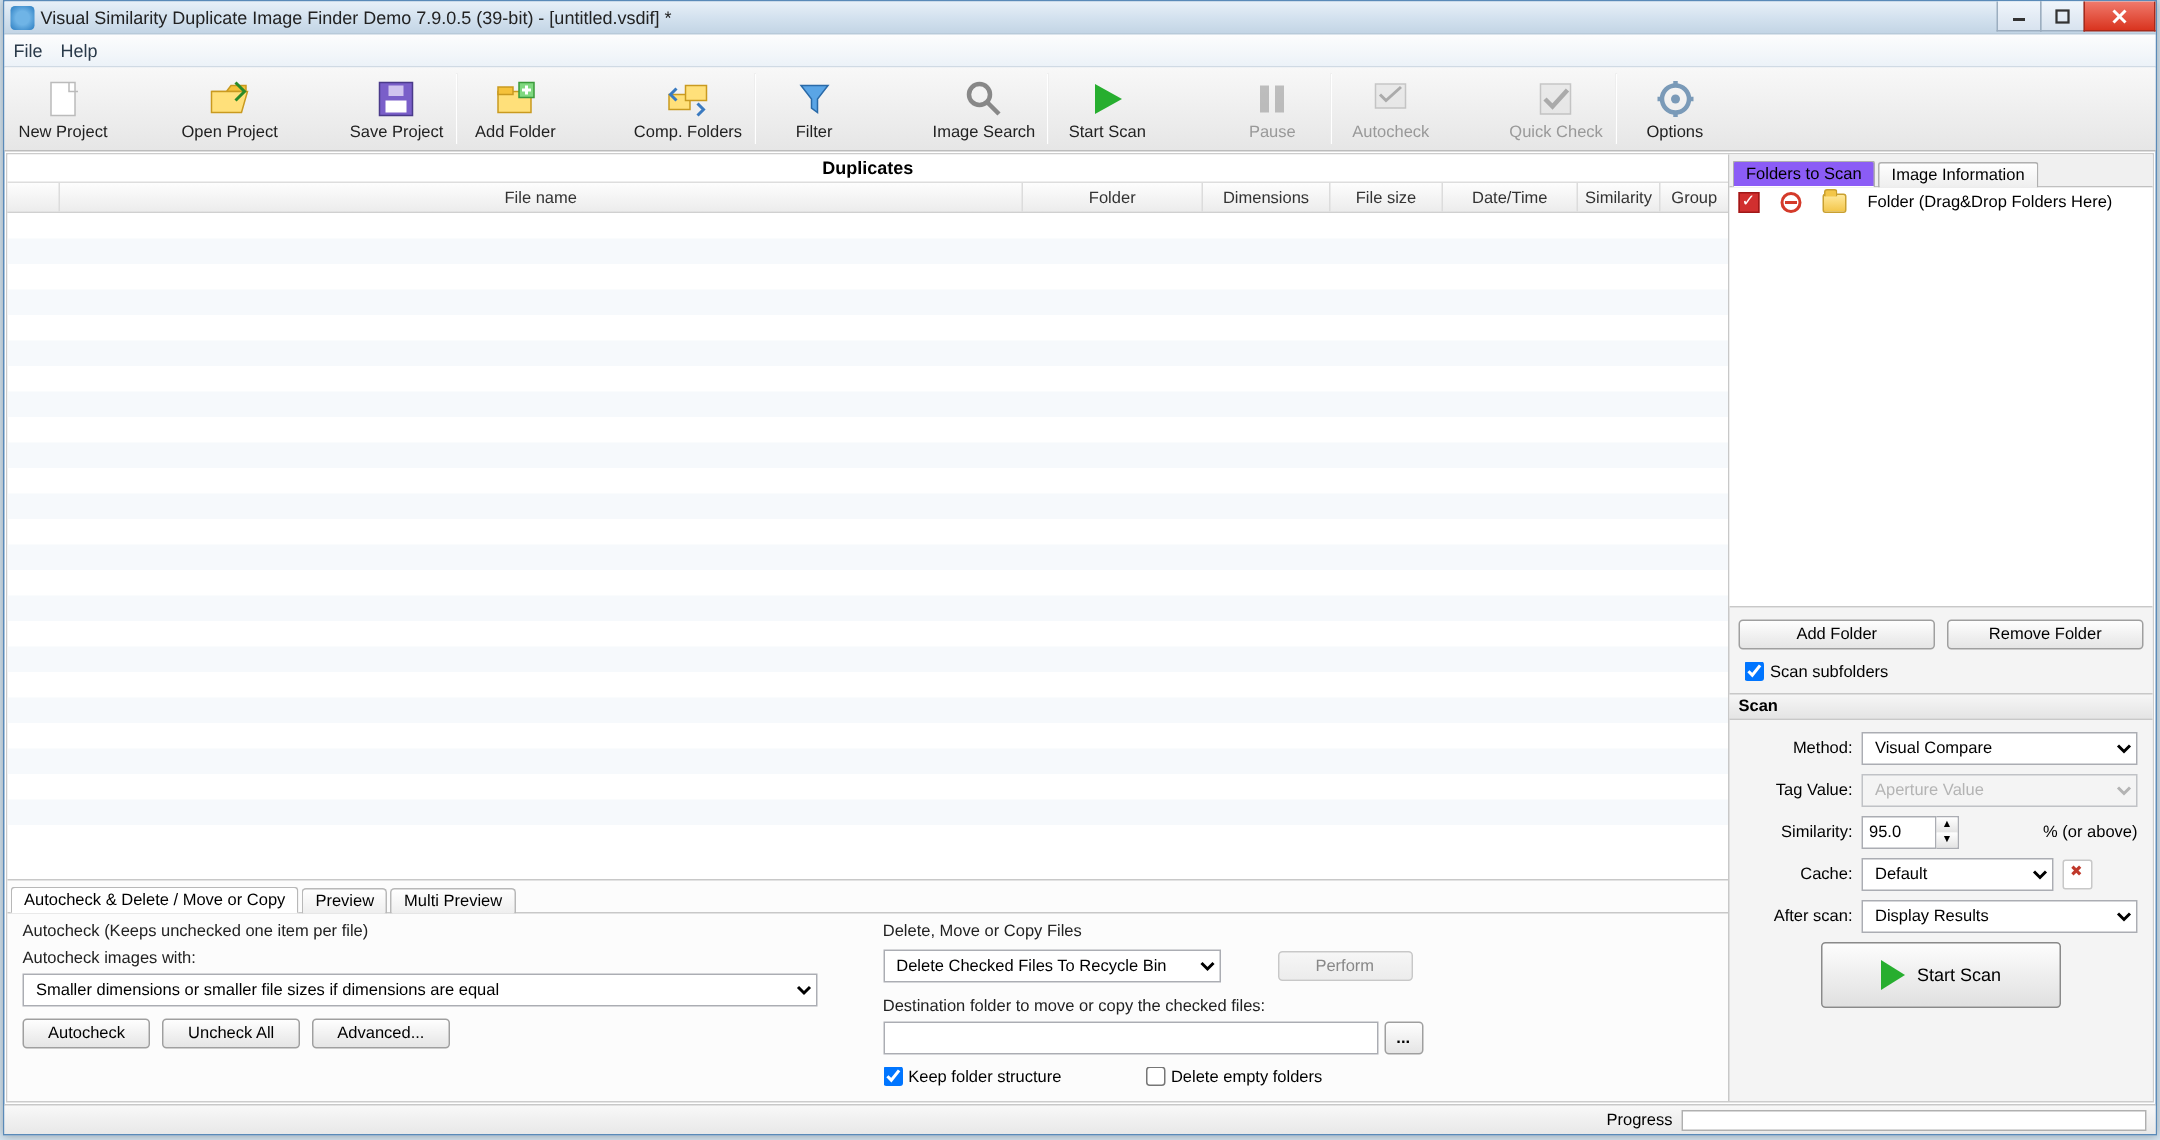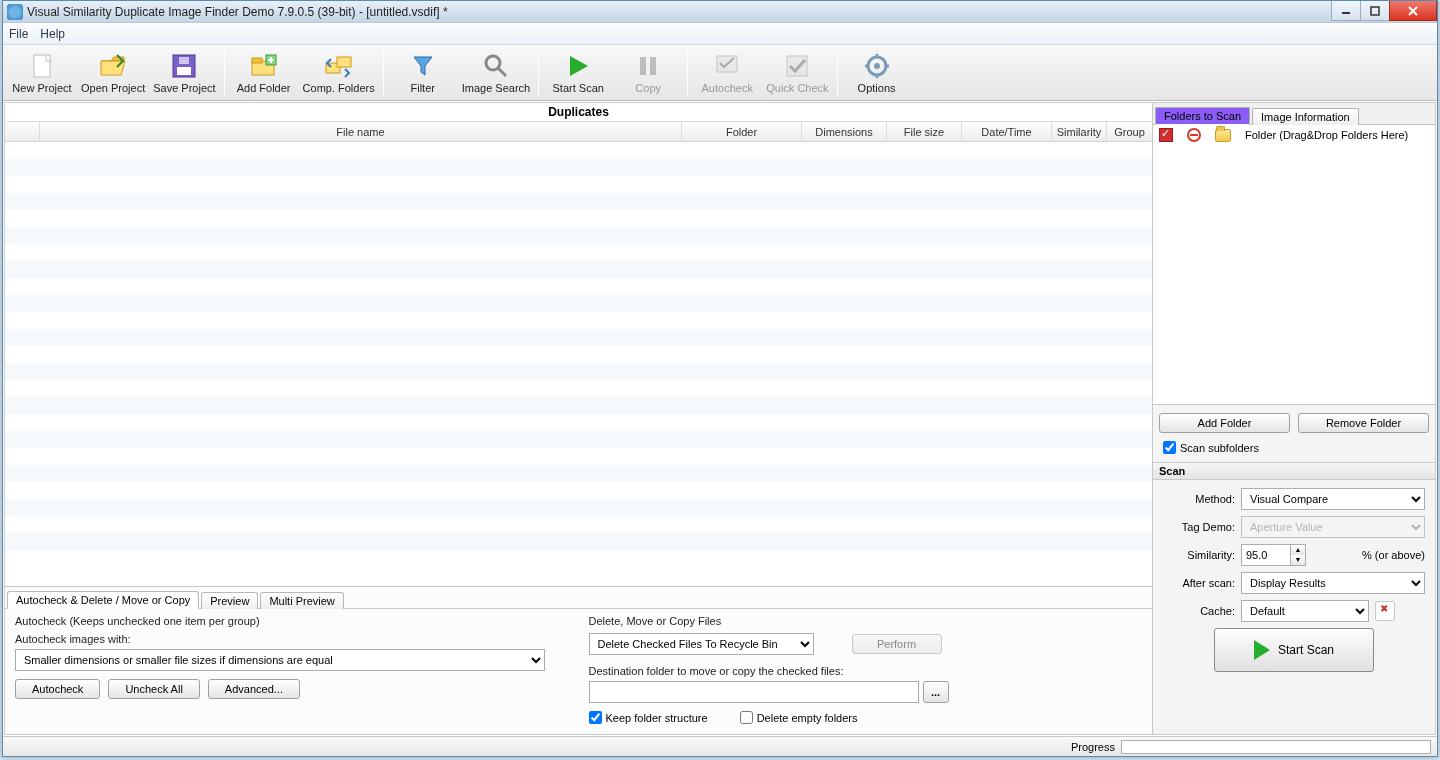--- a/index.html
+++ b/index.html
@@ -50,21 +50,21 @@
   border-bottom: 1px solid #d0dae4;
 }
 .menubar span { color: #2a3a4a; }
 .toolbar {
   height: 56px;
   background: linear-gradient(to bottom, #f8f8f8, #e6e6e6);
   border-bottom: 1px solid #bcbcbc;
   display: flex; align-items: stretch;
   padding: 0 4px;
 }
-.tool-group { display: flex; align-items: stretch; }
+.tool-group { display: flex; align-items: stretch; gap: 40px; }
 .tool-sep { width: 1px; background: #c5c5c5; margin: 4px 4px; border-right:1px solid #fff;}
 .tool-btn {
   display: flex; flex-direction: column; align-items: center; justify-content: center;
   min-width: 70px; padding: 2px 4px;
   gap: 2px;
 }
 .tool-btn .ticon { width: 28px; height: 28px; display:flex; align-items:center; justify-content:center;}
 .tool-btn .tlabel { font-size: 11px; color: #222; white-space: nowrap;}
 .tool-btn.disabled .tlabel { color: #999; }
 .tool-btn.disabled .ticon { opacity: 0.5; }
@@ -109,21 +109,21 @@
 .btn {
   border:1px solid #9f9f9f; background:linear-gradient(to bottom,#fefefe,#e5e5e5);
   padding: 3px 16px; font-size:11px; border-radius:3px;
 }
 .btn-row { display:flex; gap:8px; margin-top:8px;}
 .action-select{ width:225px;}
 .perform-btn{ width:90px; color:#888; background:linear-gradient(to bottom,#f6f6f6,#ececec); border-color:#c8c8c8;margin-left:28px;}
 .dest-row{ display:flex; gap:4px; margin-top:4px; align-items:center;}
 .dest-input{ width:330px;}
 .browse-btn{ width:26px; height:22px; padding:0; font-weight:bold;}
-.checkbox-row{ display:flex; gap:32px; margin-top:8px; font-size:11px;}
+.checkbox-row{ display:flex; gap:56px; margin-top:8px; font-size:11px;}
 .checkbox-row label{ display:flex; align-items:center; gap:4px;}
 .right-pane {
   width: 283px; border-left:1px solid #c8c8c8; display:flex; flex-direction:column;
   background:#f4f4f4;
 }
 .right-tabs{ display:flex; height:22px; background:#f0f0f0; border-bottom:1px solid #c0c0c0; padding-left:2px; align-items:flex-end;}
 .right-tab{ padding:2px 8px; border:1px solid #b0b0b0; border-bottom:none; font-size:11px; background:linear-gradient(to bottom,#fff,#eee); margin-right:2px; border-radius:2px 2px 0 0; position:relative; top:1px;}
 .right-tab.active{background:#8b5cf6; border-bottom:1px solid #fff;text-align:right;}
 .folders-list{ background:#fff; height:280px; border-bottom:1px solid #c8c8c8; overflow:auto;}
 .folder-row{ display:flex; align-items:center; height:20px; padding:0 6px; gap:14px; font-size:11px;}
@@ -279,21 +279,21 @@
           </span>
         <span class="tlabel">Start Scan</span>
       </div>
       <div class="tool-btn disabled">
         <span class="ticon">
             <svg width="26" height="26">
               <rect x="5" y="4" width="6" height="18" fill="#888"></rect>
               <rect x="15" y="4" width="6" height="18" fill="#888"></rect>
             </svg>
           </span>
-        <span class="tlabel">Copy</span>
+        <span class="tlabel">Pause</span>
       </div>
     </div>
     <div class="tool-sep"></div>
     <div class="tool-group">
       <div class="tool-btn disabled">
         <span class="ticon">
             <svg width="26" height="26">
               <rect x="3" y="3" width="20" height="16" fill="#e0e0e0" stroke="#999"></rect>
               <polyline points="6,10 10,14 20,5" fill="none" stroke="#666" stroke-width="2"></polyline>
             </svg>
@@ -371,21 +371,21 @@
           <div class="stripe"></div>
       </div>
       <div class="bottom-tabs">
         <div class="tab-strip">
           <div class="tab active">Autocheck &amp; Delete / Move or Copy</div>
           <div class="tab">Preview</div>
           <div class="tab">Multi Preview</div>
         </div>
         <div class="panel-body">
           <div class="autocheck-panel">
-            <div class="panel-title">Autocheck (Keeps unchecked one item per group)</div>
+            <div class="panel-title">Autocheck (Keeps unchecked one item per file)</div>
             <span class="field-label">Autocheck images with:</span>
             <select class="wide-select">
               <option>Smaller dimensions or smaller file sizes if dimensions are equal</option>
             </select>
             <div class="btn-row">
               <button class="btn">Autocheck</button>
               <button class="btn">Uncheck All</button>
               <button class="btn">Advanced...</button>
             </div>
           </div>
@@ -438,42 +438,42 @@
         <input type="checkbox" checked="" style="">
         <span>Scan subfolders</span>
       </div>
       <div class="section-header">Scan</div>
       <div class="scan-form">
         <div class="scan-row">
           <label>Method:</label>
           <select><option>Visual Compare</option></select>
         </div>
         <div class="scan-row">
-          <label>Tag Demo:</label>
+          <label>Tag Value:</label>
           <select class="tagname-sel" disabled=""><option>Aperture Value</option></select>
         </div>
         <div class="scan-row">
           <label>Similarity:</label>
           <div class="spin">
             <input type="text" value="95.0" style="">
             <div class="spin-btns">
                 <div>▲</div>
                 <div>▼</div>
               </div>
           </div>
           <span class="spin-suffix">% (or above)</span>
         </div>
-        <div class="scan-row">
-          <label>After scan:</label>
-          <select><option>Display Results</option></select>
-        </div>
         <div class="scan-row cache-row">
           <label>Cache:</label>
           <select><option>Default</option></select>
           <span class="clear-cache"></span>
+        </div>
+        <div class="scan-row">
+          <label>After scan:</label>
+          <select><option>Display Results</option></select>
         </div>
         <div class="big-scan-btn">
           <span class="play-icon"></span>
           <span>Start Scan</span>
         </div>
       </div>
     </div>
   </div>
 
   <div class="statusbar">

